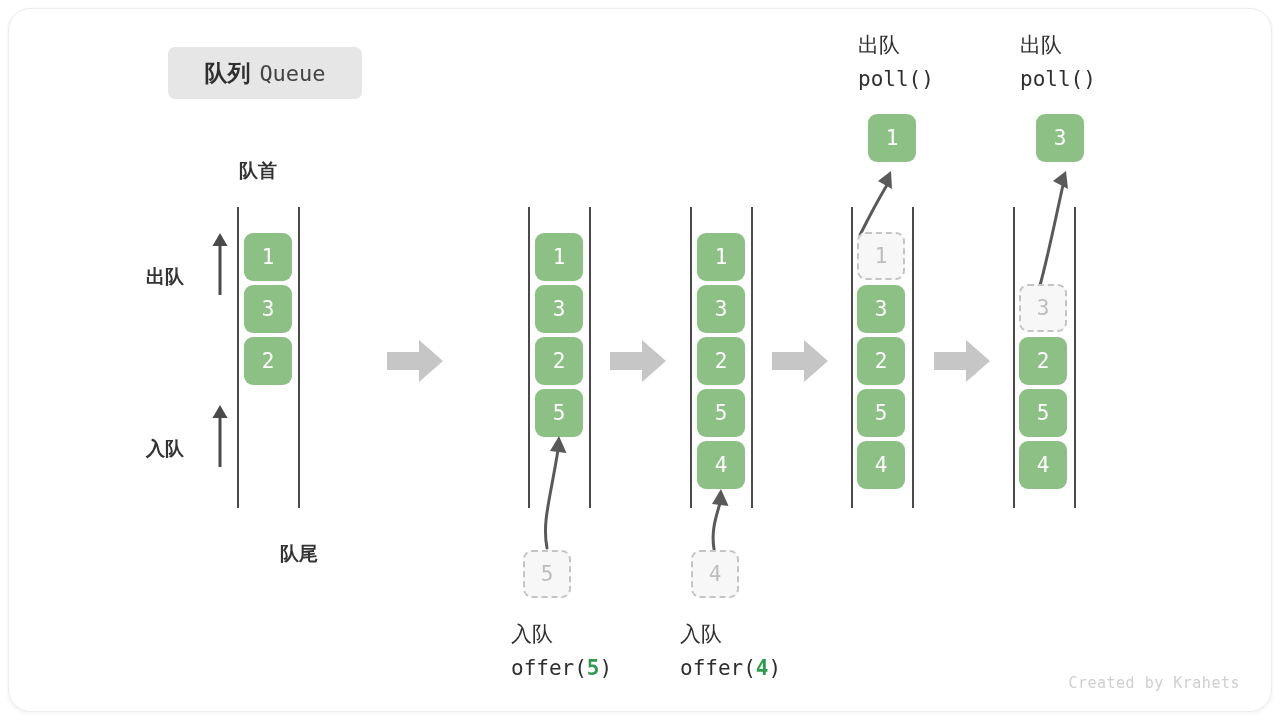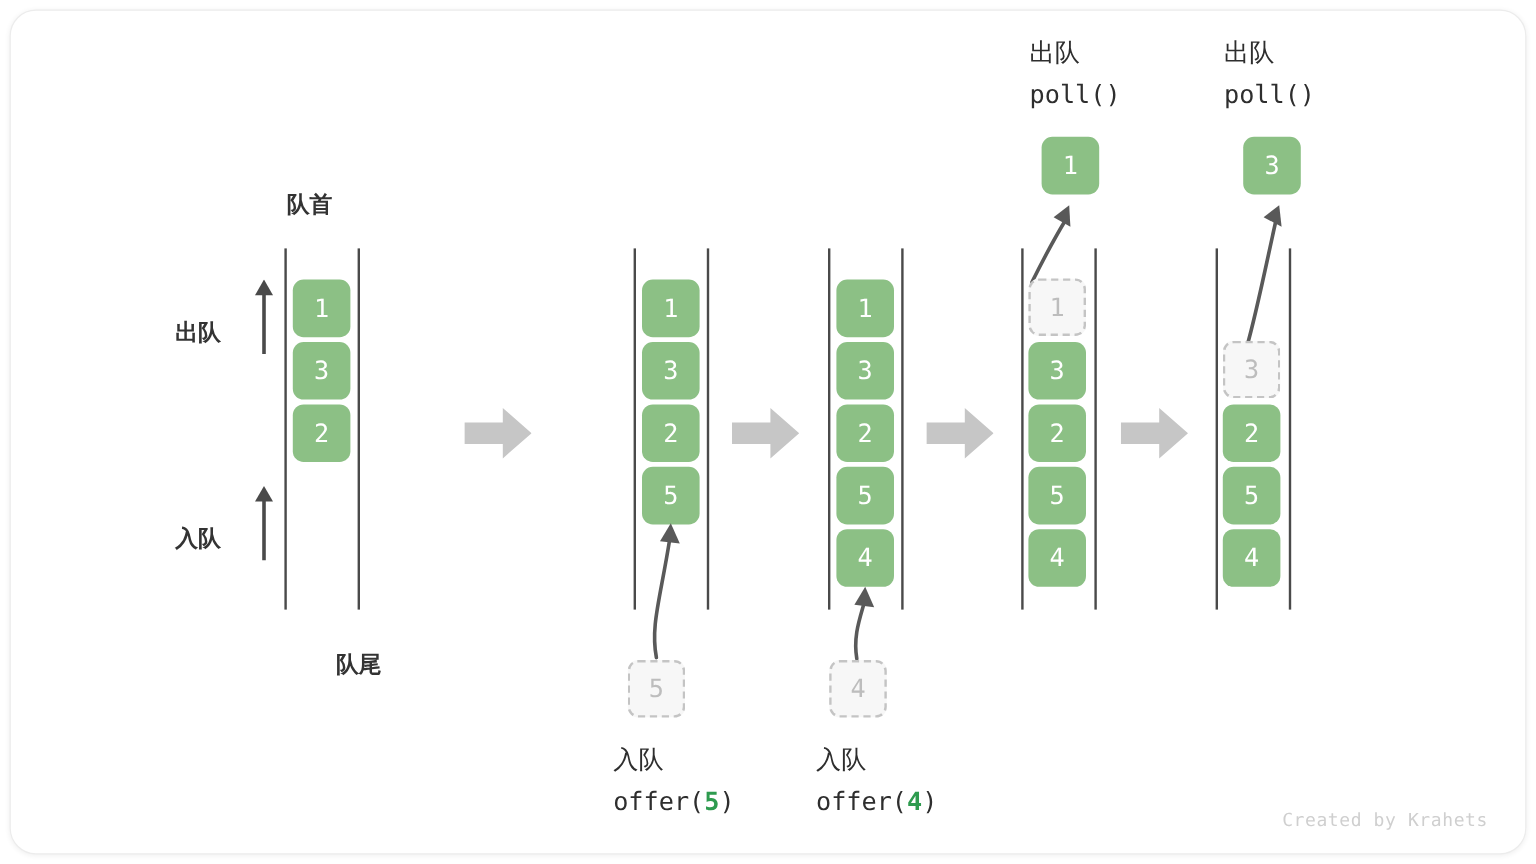--- a/index.html
+++ b/index.html
@@ -157,20 +157,24 @@
     letter-spacing: 0.5px;
     white-space: nowrap;
   }
 </style>
 </head>
 <body>
 
 <div id="canvas">
   <div class="card-frame"></div>
 
+  <div class="title-chip">
+    <span class="title-cn">队列</span>
+    <span class="title-en">Queue</span>
+  </div>
 
   <div class="lbl-cn-bold" style="left:239px; top:158px;">队首</div>
   <div class="lbl-cn-bold" style="left:239px; top:541px;padding-left:41px;">队尾</div>
 
   <div class="lbl-cn-bold" style="left:146px; top:264px;">出队</div>
   <div class="up-arrow" style="left:209px; top:233px; height:62px;">
     <svg viewBox="0 0 22 62" fill="none">
       <line x1="11" y1="62" x2="11" y2="9" stroke="currentColor" stroke-width="3"></line>
       <path d="M11 0 L18.5 13 L3.5 13 Z" fill="currentColor"></path>
     </svg>

